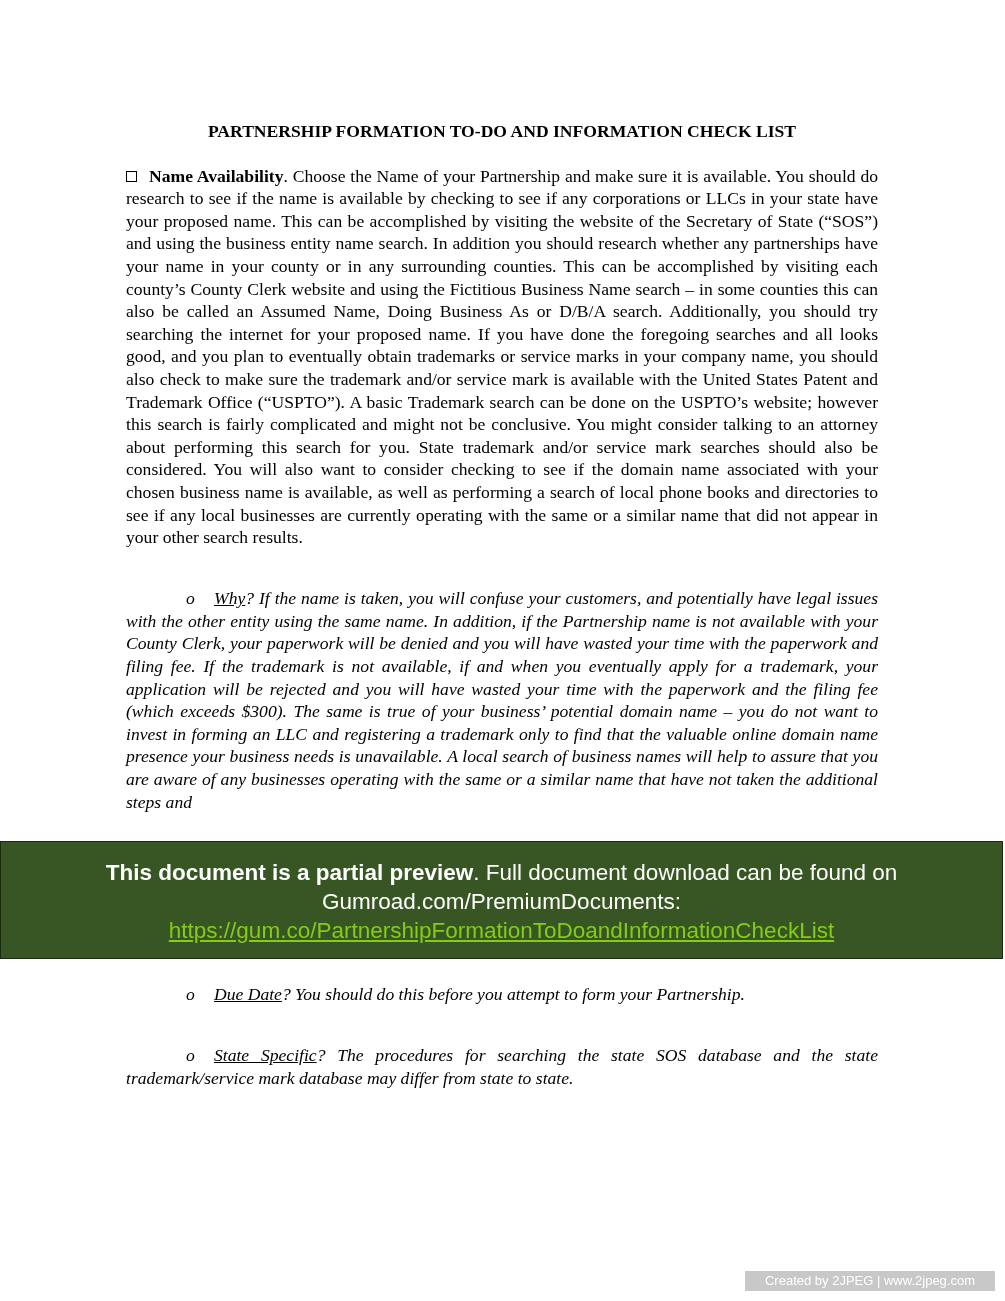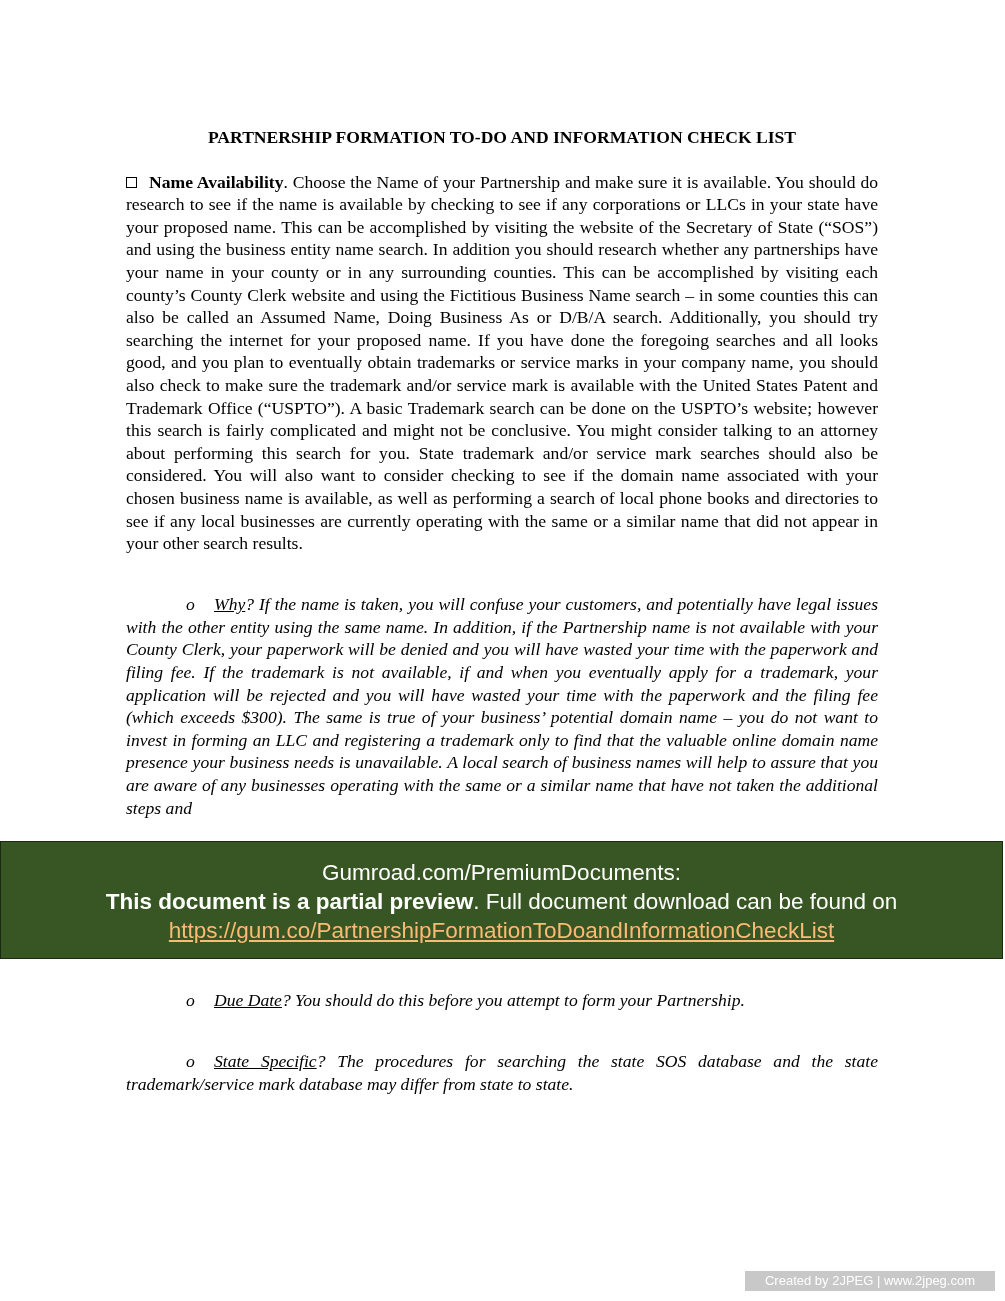--- a/index.html
+++ b/index.html
@@ -1,27 +1,27 @@
 <!DOCTYPE html>
 <html><head>
 <meta charset="utf-8">
 <style>
   html, body { margin: 0; padding: 0; }
   body { width: 1005px; height: 1301px; background: #ffffff; position: relative; overflow: hidden; font-family: "Liberation Serif", serif; color: #000; }
   .page { position: absolute; left: 118px; top: 118px; width: 768px; font-size: 17.6px; line-height: 22.6px; }
-  .title { text-align: center; font-weight: bold; font-size: 17.6px; margin: 8px 0 22px 0; }
+  .title { text-align: center; font-weight: bold; font-size: 17.6px; margin: 2px 0 22px 0; }
   p { margin: 8px; text-align: justify; }
   .gap { height: 22.6px; }
   .indent { text-indent: 60px; font-style: italic; }
   .bullet { display: inline-block; width: 28px; text-indent: 0; }
   u { text-decoration: underline; }
   .checkbox { display: inline-block; width: 11px; height: 11px; border: 1.5px solid #000; margin-right: 12px; vertical-align: 0; box-sizing: border-box; }
   .banner { position: absolute; left: 0; top: 841px; width: 1003px; height: 118px; background: #385623; border: 1px solid #1a2a10; color: #fff; font-family: "Liberation Sans", sans-serif; font-size: 22.5px; text-align: center; line-height: 29px; padding-top: 16px; box-sizing: border-box; }
   .banner b { font-weight: bold; }
-  .banner a { color: #fdba74; text-decoration: underline; }
+  .banner a { color: #84cc16; text-decoration: underline; }
   .watermark { position: absolute; left: 745px; top: 1271px; width: 250px; height: 20px; background: #c8c8c8; color: #ffffff; font-family: Liberation Sans, sans-serif; font-size: 13px; line-height: 20px; text-align: center; }
 </style>
 </head>
 <body>
 
 <div class="page">
   <div class="title">PARTNERSHIP FORMATION TO-DO AND INFORMATION CHECK LIST</div>
 
   <p><span class="checkbox"></span><b>Name Availability</b><span>.</span><span>  Choose the Name of your Partnership and make sure it is available. You should do research to see if the name is available by checking to see if any corporations or LLCs in your state have your proposed name.  This can be accomplished by visiting the website of the Secretary of State (“SOS”) and using the business entity name search.  In addition you should research whether any partnerships have your name in your county or in any surrounding counties.  This can be accomplished by visiting each county’s County Clerk website and using the Fictitious Business Name search – in some counties this can also be called an Assumed Name, Doing Business As or D/B/A search.  Additionally, you should try searching the internet for your proposed name.  If you have done the foregoing searches and all looks good, and you plan to eventually obtain trademarks or service marks in your company name, you should also check to make sure the trademark and/or service mark is available with the United States Patent and Trademark Office (“USPTO”).  A basic Trademark search can be done on the USPTO’s website; however this search is fairly complicated and might not be conclusive.  You might consider talking to an attorney about performing this search for you.  State trademark and/or service mark searches should also be considered.  You will also want to consider checking to see if the domain name associated with your chosen business name is available, as well as performing a search of local phone books and directories to see if any local businesses are currently operating with the same or a similar name that did not appear in your other search results.</span></p>
 
@@ -33,18 +33,18 @@
 
   <p class="indent"><span class="bullet">o</span><u>One-time or repetitive</u><span>?  These availability searches are a one-time task for each potential name.</span></p>
   <div class="gap"></div>
   <p class="indent"><span class="bullet">o</span><u>Due Date</u><span>?  You should do this before you attempt to form your Partnership.</span></p>
   <div class="gap"></div>
   <p class="indent"><span class="bullet">o</span><u>State Specific</u><span>?  The procedures for searching the state SOS database and the state trademark/service mark database may differ from state to state.</span></p>
   <div class="gap"></div>
 </div>
 
 <div class="banner">
+  <div><b>This document is a partial preview</b><span>. Full document download can be found on</span></div>
   <div>Gumroad.com/PremiumDocuments:</div>
-  <div><b>This document is a partial preview</b><span>. Full document download can be found on</span></div>
   <div><a>https://gum.co/PartnershipFormationToDoandInformationCheckList</a></div>
 </div>
 
 <div class="watermark">Created by 2JPEG | www.2jpeg.com</div>
 
 </body></html>

